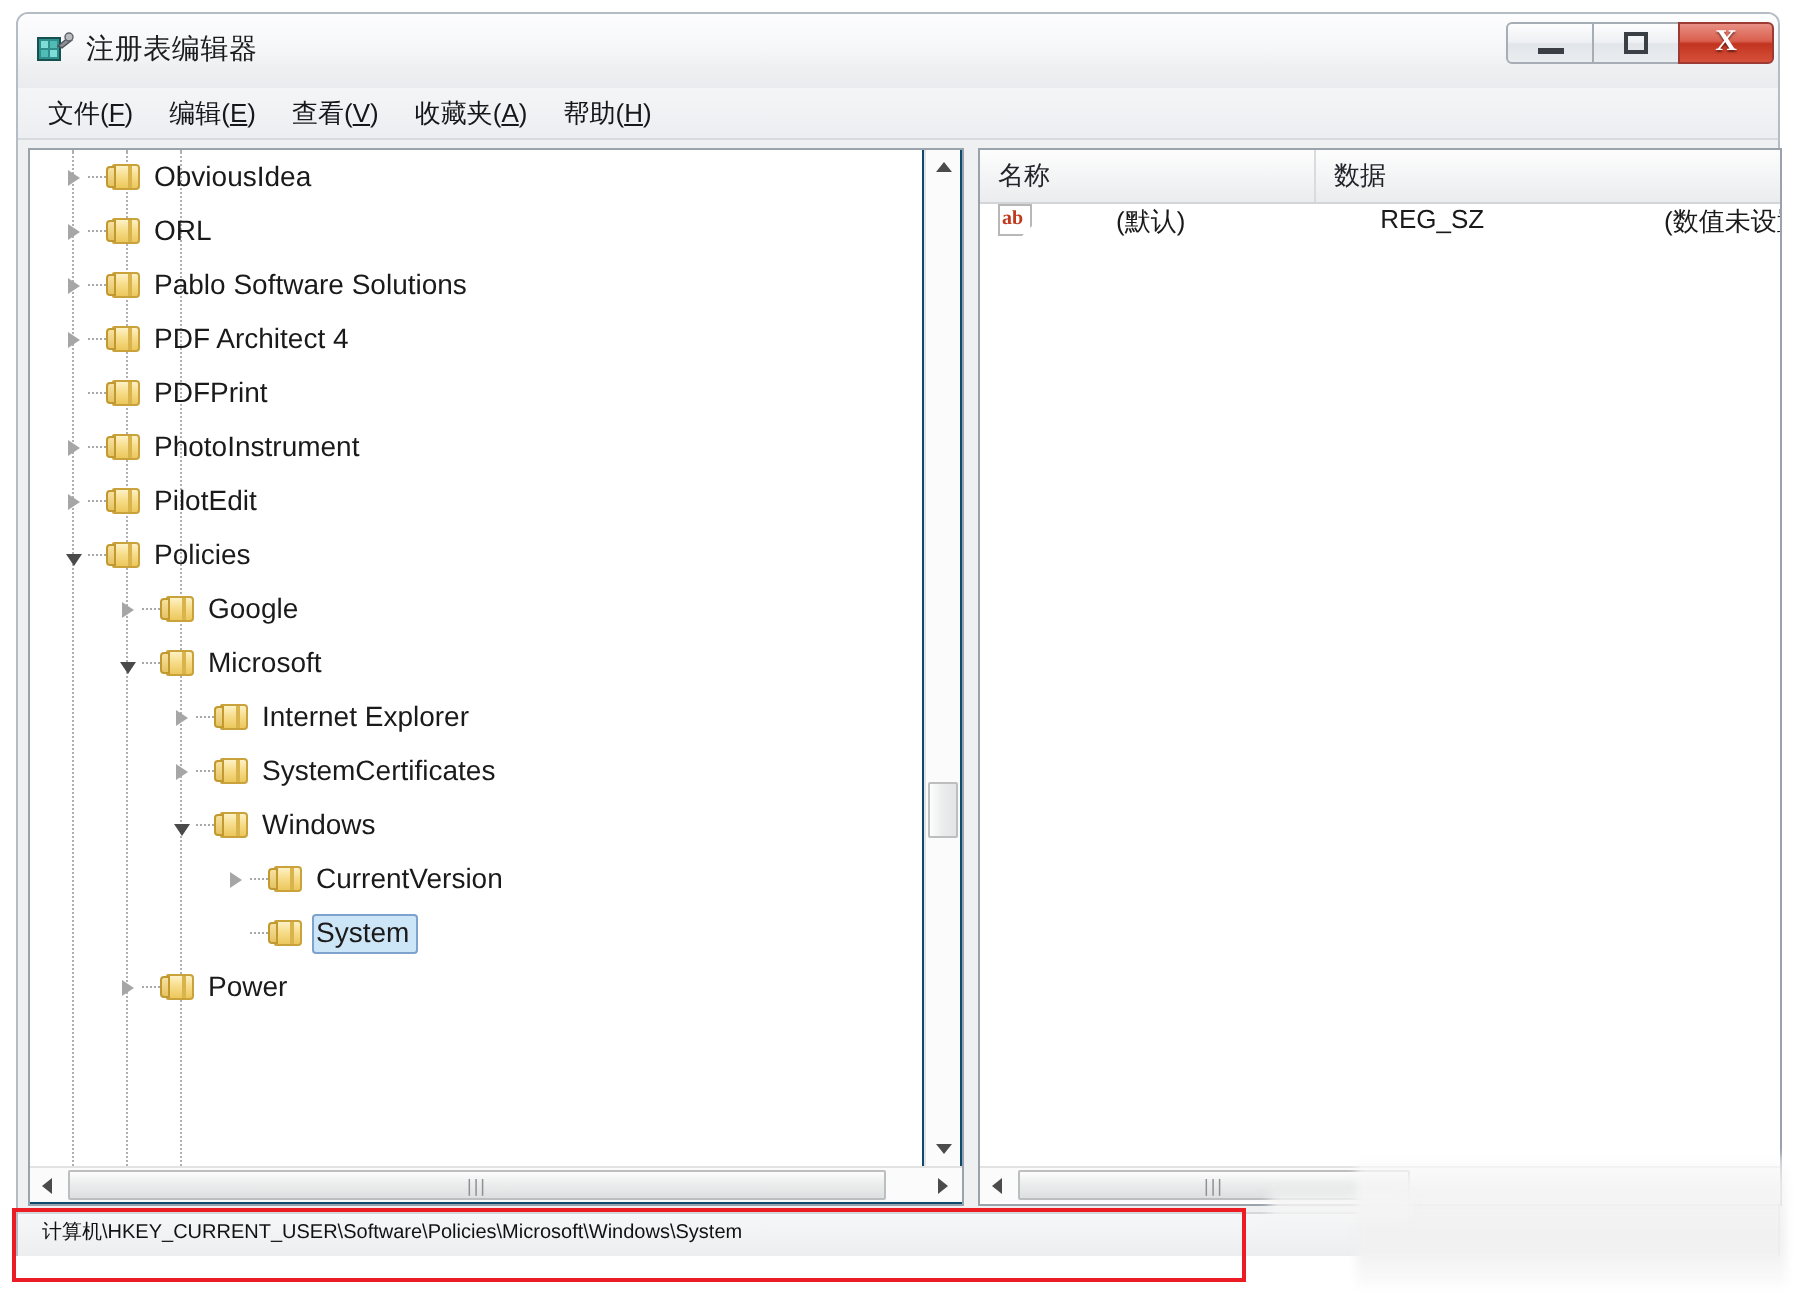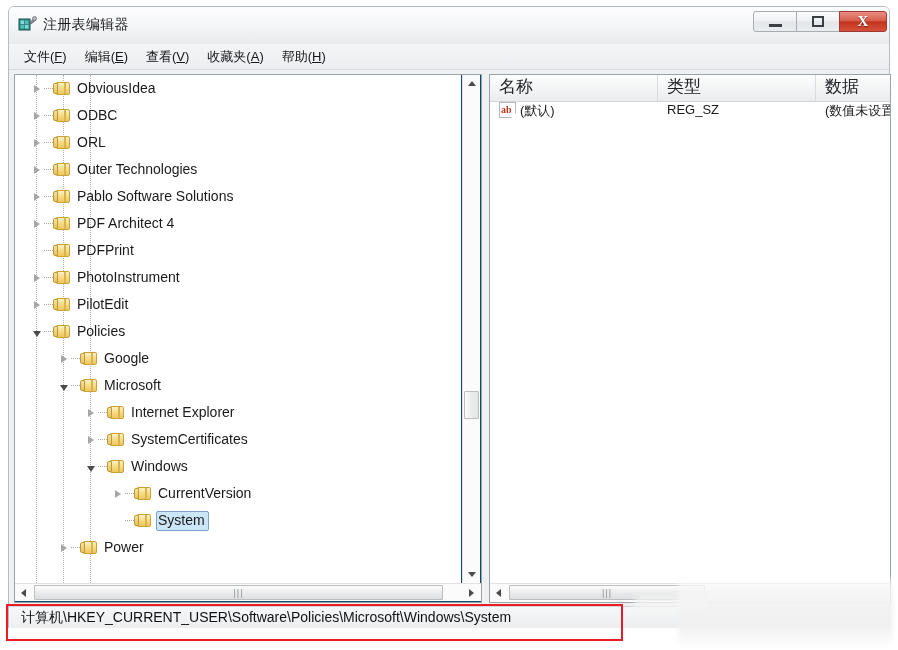--- a/index.html
+++ b/index.html
@@ -241,22 +241,22 @@
   }
   #list-header {
     position: absolute; left: 0; top: 0;
     width: 400px; height: 27px;
     background: linear-gradient(to bottom, #fdfdfd 0%, #f4f5f6 48%, #ebecee 100%);
     border-bottom: 1px solid #d3d5d8;
     display: flex;
   }
   .col-head {
     position: relative;
-    display: flex; align-items: flex-start;
-    font-size: 17px; color: #22242a;
+    display: flex; align-items: center;
+    font-size: 13px; color: #22242a;
     padding-left: 9px;
     border-right: 1px solid #d9dbde;
     cursor: default;
     height: 100%;
   }
   #list-rows { position: absolute; left: 0; top: 27px; width: 400px; }
   .list-row {
     height: 28px;
     display: flex; 
     font-size: 13px; color: #1a1a1a;
@@ -286,21 +286,21 @@
 
   
   #statusbar {
     position: absolute; left: 0; top: 599px;
     width: 880px; height: 22px;
     background: linear-gradient(to bottom, #f6f7f8 0%, #eceef0 100%);
     border-top: 1px solid #d5d8db;
   }
   #status-text {
     position: absolute; left: 12px; top: 2px;
-    font-size: 14px; color: #111214;
+    font-size: 10px; color: #111214;
     white-space: nowrap;
   }
 
   
   #annot-box {
     position: absolute;
     left: 6px; top: 604px;
     width: 617px; height: 37px;
     border: 2px solid #ec1c24;
     background: transparent;
@@ -388,45 +388,21 @@
             <div class="tree-row" style="padding-left: 13px;">
               <div class="tw-toggle">
                 <div class="tri-collapsed"></div>
               </div>
               <div class="dashes"></div>
               <div class="kicon">
                 <span class="body"></span>
                 <span class="lip"></span>
                 <span class="spine"></span>
               </div>
-              <span class="tree-label">ODBC</span>
-            </div>
-            <div class="tree-row" style="padding-left: 13px;">
-              <div class="tw-toggle">
-                <div class="tri-collapsed"></div>
-              </div>
-              <div class="dashes"></div>
-              <div class="kicon">
-                <span class="body"></span>
-                <span class="lip"></span>
-                <span class="spine"></span>
-              </div>
               <span class="tree-label">ORL</span>
-            </div>
-            <div class="tree-row" style="padding-left: 13px;">
-              <div class="tw-toggle">
-                <div class="tri-collapsed"></div>
-              </div>
-              <div class="dashes"></div>
-              <div class="kicon">
-                <span class="body"></span>
-                <span class="lip"></span>
-                <span class="spine"></span>
-              </div>
-              <span class="tree-label">Outer Technologies</span>
             </div>
             <div class="tree-row" style="padding-left: 13px;">
               <div class="tw-toggle">
                 <div class="tri-collapsed"></div>
               </div>
               <div class="dashes"></div>
               <div class="kicon">
                 <span class="body"></span>
                 <span class="lip"></span>
                 <span class="spine"></span>
@@ -608,36 +584,33 @@
             <div class="ar ar-rt"></div>
           </div>
         </div>
       </div>
 
       <div id="list-pane">
 
         <div id="list-header">
           <div class="col-head" style="width:168px;">
             <span>名称</span>
-          </div>
-          <div class="col-head" style="width:158px;">
-            <span>类型</span>
           </div>
           <div class="col-head" style="width:74px; border-right:none;">
             <span>数据</span>
           </div>
         </div>
 
         <div id="list-rows">
           <div class="list-row">
             <div class="ab-icon">
               <span class="txt">ab</span>
               <span class="fold"></span>
             </div>
-            <div class="cell" style="width:138px; padding-left:0;">(默认)</div>
+            <div class="cell" style="width:138px; padding-left:0;margin-left:38px;">(默认)</div>
             <div class="cell" style="width:158px;">REG_SZ</div>
             <div class="cell" style="width:74px;">(数值未设置</div>
           </div>
         </div>
 
         <div class="sb-horz" style="left:0; top:508px; width:400px;">
           <div class="sb-btn" style="left:0; top:0;">
             <div class="ar ar-lf"></div>
           </div>
           <div class="sb-thumb h" style="left:19px; top:1px; width:196px; height:15px; display:flex; align-items:center; justify-content:center;">

